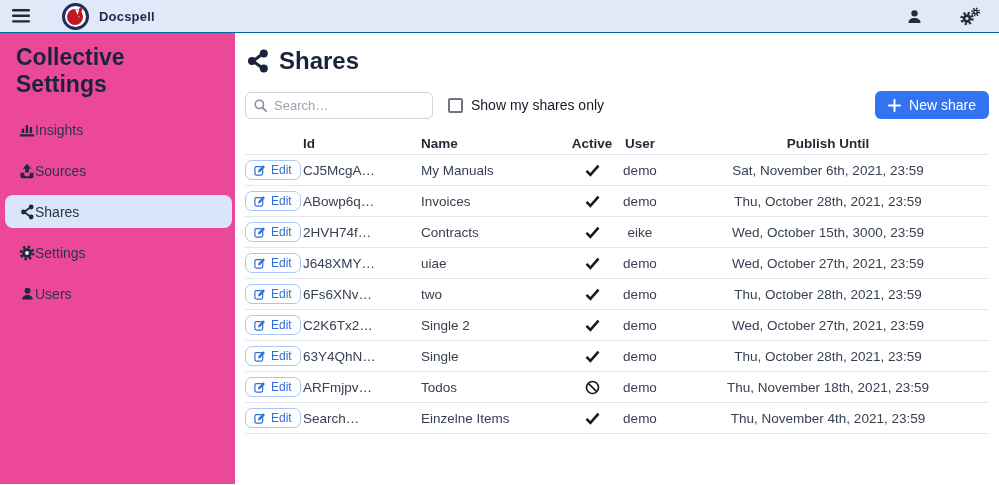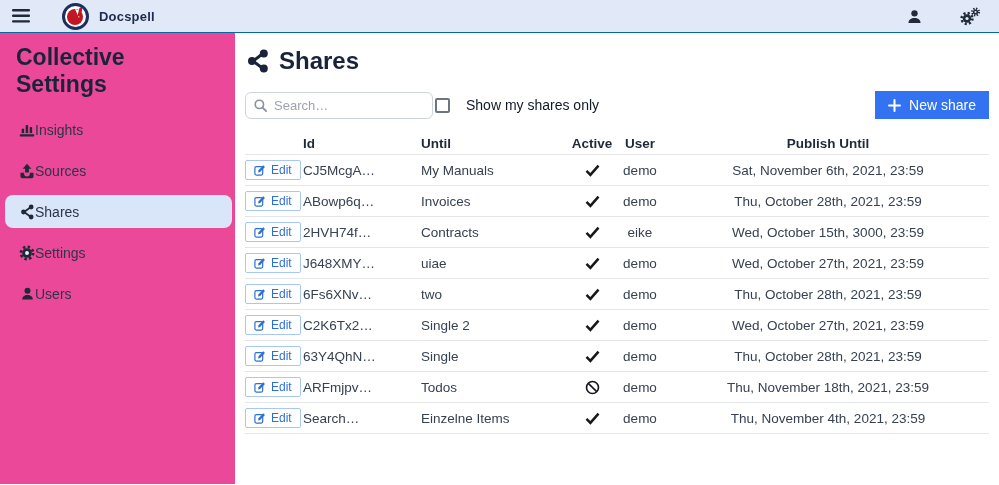--- a/index.html
+++ b/index.html
@@ -28,39 +28,39 @@
   .page-head { display:flex; align-items:center; gap:10px; margin:4px 0 16px 2px; color:#19243a; }
   .page-title { font-size:24px; font-weight:bold; }
 
   .toolbar { display:flex; align-items:center; }
   .search-box { position:relative; width:188px; }
   .search-box input { width:100%; height:27px; border:1px solid #cfd4dc; border-radius:6px;
     padding:0 8px 0 28px; font-size:13px; color:#7f1d1d; outline:none;
     font-family:"Liberation Sans", sans-serif; }
   .search-box input::placeholder { color:#9ca3af; }
   .search-icon { position:absolute; left:8px; top:6px; }
-  .checkbox-wrap { display:flex; align-items:center; gap:16px; margin-left:2px;
+  .checkbox-wrap { display:flex; align-items:center; gap:8px; margin-left:15px;
     font-size:14px; color:#111827; cursor:pointer; }
   .checkbox-wrap input { appearance:none; -webkit-appearance:none; width:15px; height:15px;
     border:2.5px solid #6f7580; border-radius:2px; background:#fff; cursor:pointer; }
   .new-share-btn { margin-left:auto; background:#3372f0; color:#fff; border:none;
-    border-radius:0; height:28px; padding:0 13px; font-size:14px; display:flex;
+    border-radius:6px; height:28px; padding:0 13px; font-size:14px; display:flex;
     align-items:center; gap:8px; cursor:pointer; font-family:"Liberation Sans", sans-serif; }
 
   
   .table { margin-top:14px; }
   .tr { display:grid; grid-template-columns:58px 118px 150px 42px 54px 1fr;
     align-items:center; height:31px; border-bottom:1px solid #e4e6ea; }
   .tr.head { height:22px; }
   .th { font-weight:bold; font-size:13.5px; color:#1f2937; }
   .td { font-size:13.5px; color:#374151; white-space:nowrap; overflow:hidden; }
   .c-center { text-align:center; display:flex; justify-content:center; }
   .th.c-center { display:block; }
   .edit-btn { display:inline-flex; align-items:center; gap:5px; height:20px; padding:0 8px;
-    border:1px solid #a8c7f5; border-radius:2px; background:#fff; color:#2e6fd6;
+    border:1px solid #a8c7f5; border-radius:7px; background:#fff; color:#2e6fd6;
     font-size:12px; cursor:pointer; font-family:"Liberation Sans", sans-serif; }
   .active-cell svg { display:block; }
 </style>
 </head>
 <body>
 
 <div class="topbar">
   <button class="icon-btn">
     <svg width="18" height="14" viewBox="0 0 18 14">
       <g fill="#1f2937">
@@ -214,21 +214,21 @@
             </g>
         </svg>
         <span>New share</span>
       </button>
     </div>
 
     <div class="table">
       <div class="tr head">
         <div class="th"></div>
         <div class="th">Id</div>
-        <div class="th">Until</div>
+        <div class="th">Name</div>
         <div class="th c-center">Active</div>
         <div class="th c-center">User</div>
         <div class="th c-center">Publish Until</div>
       </div>
       <div id="table-body">
   <div class="tr">
     <div class="td">
       <button class="edit-btn">
         <svg width="12" height="12" viewBox="0 0 20 20">
           <rect x="1.5" y="4.5" width="13" height="14" rx="2.5" fill="none" stroke="#2e6fd6" stroke-width="2"></rect>

